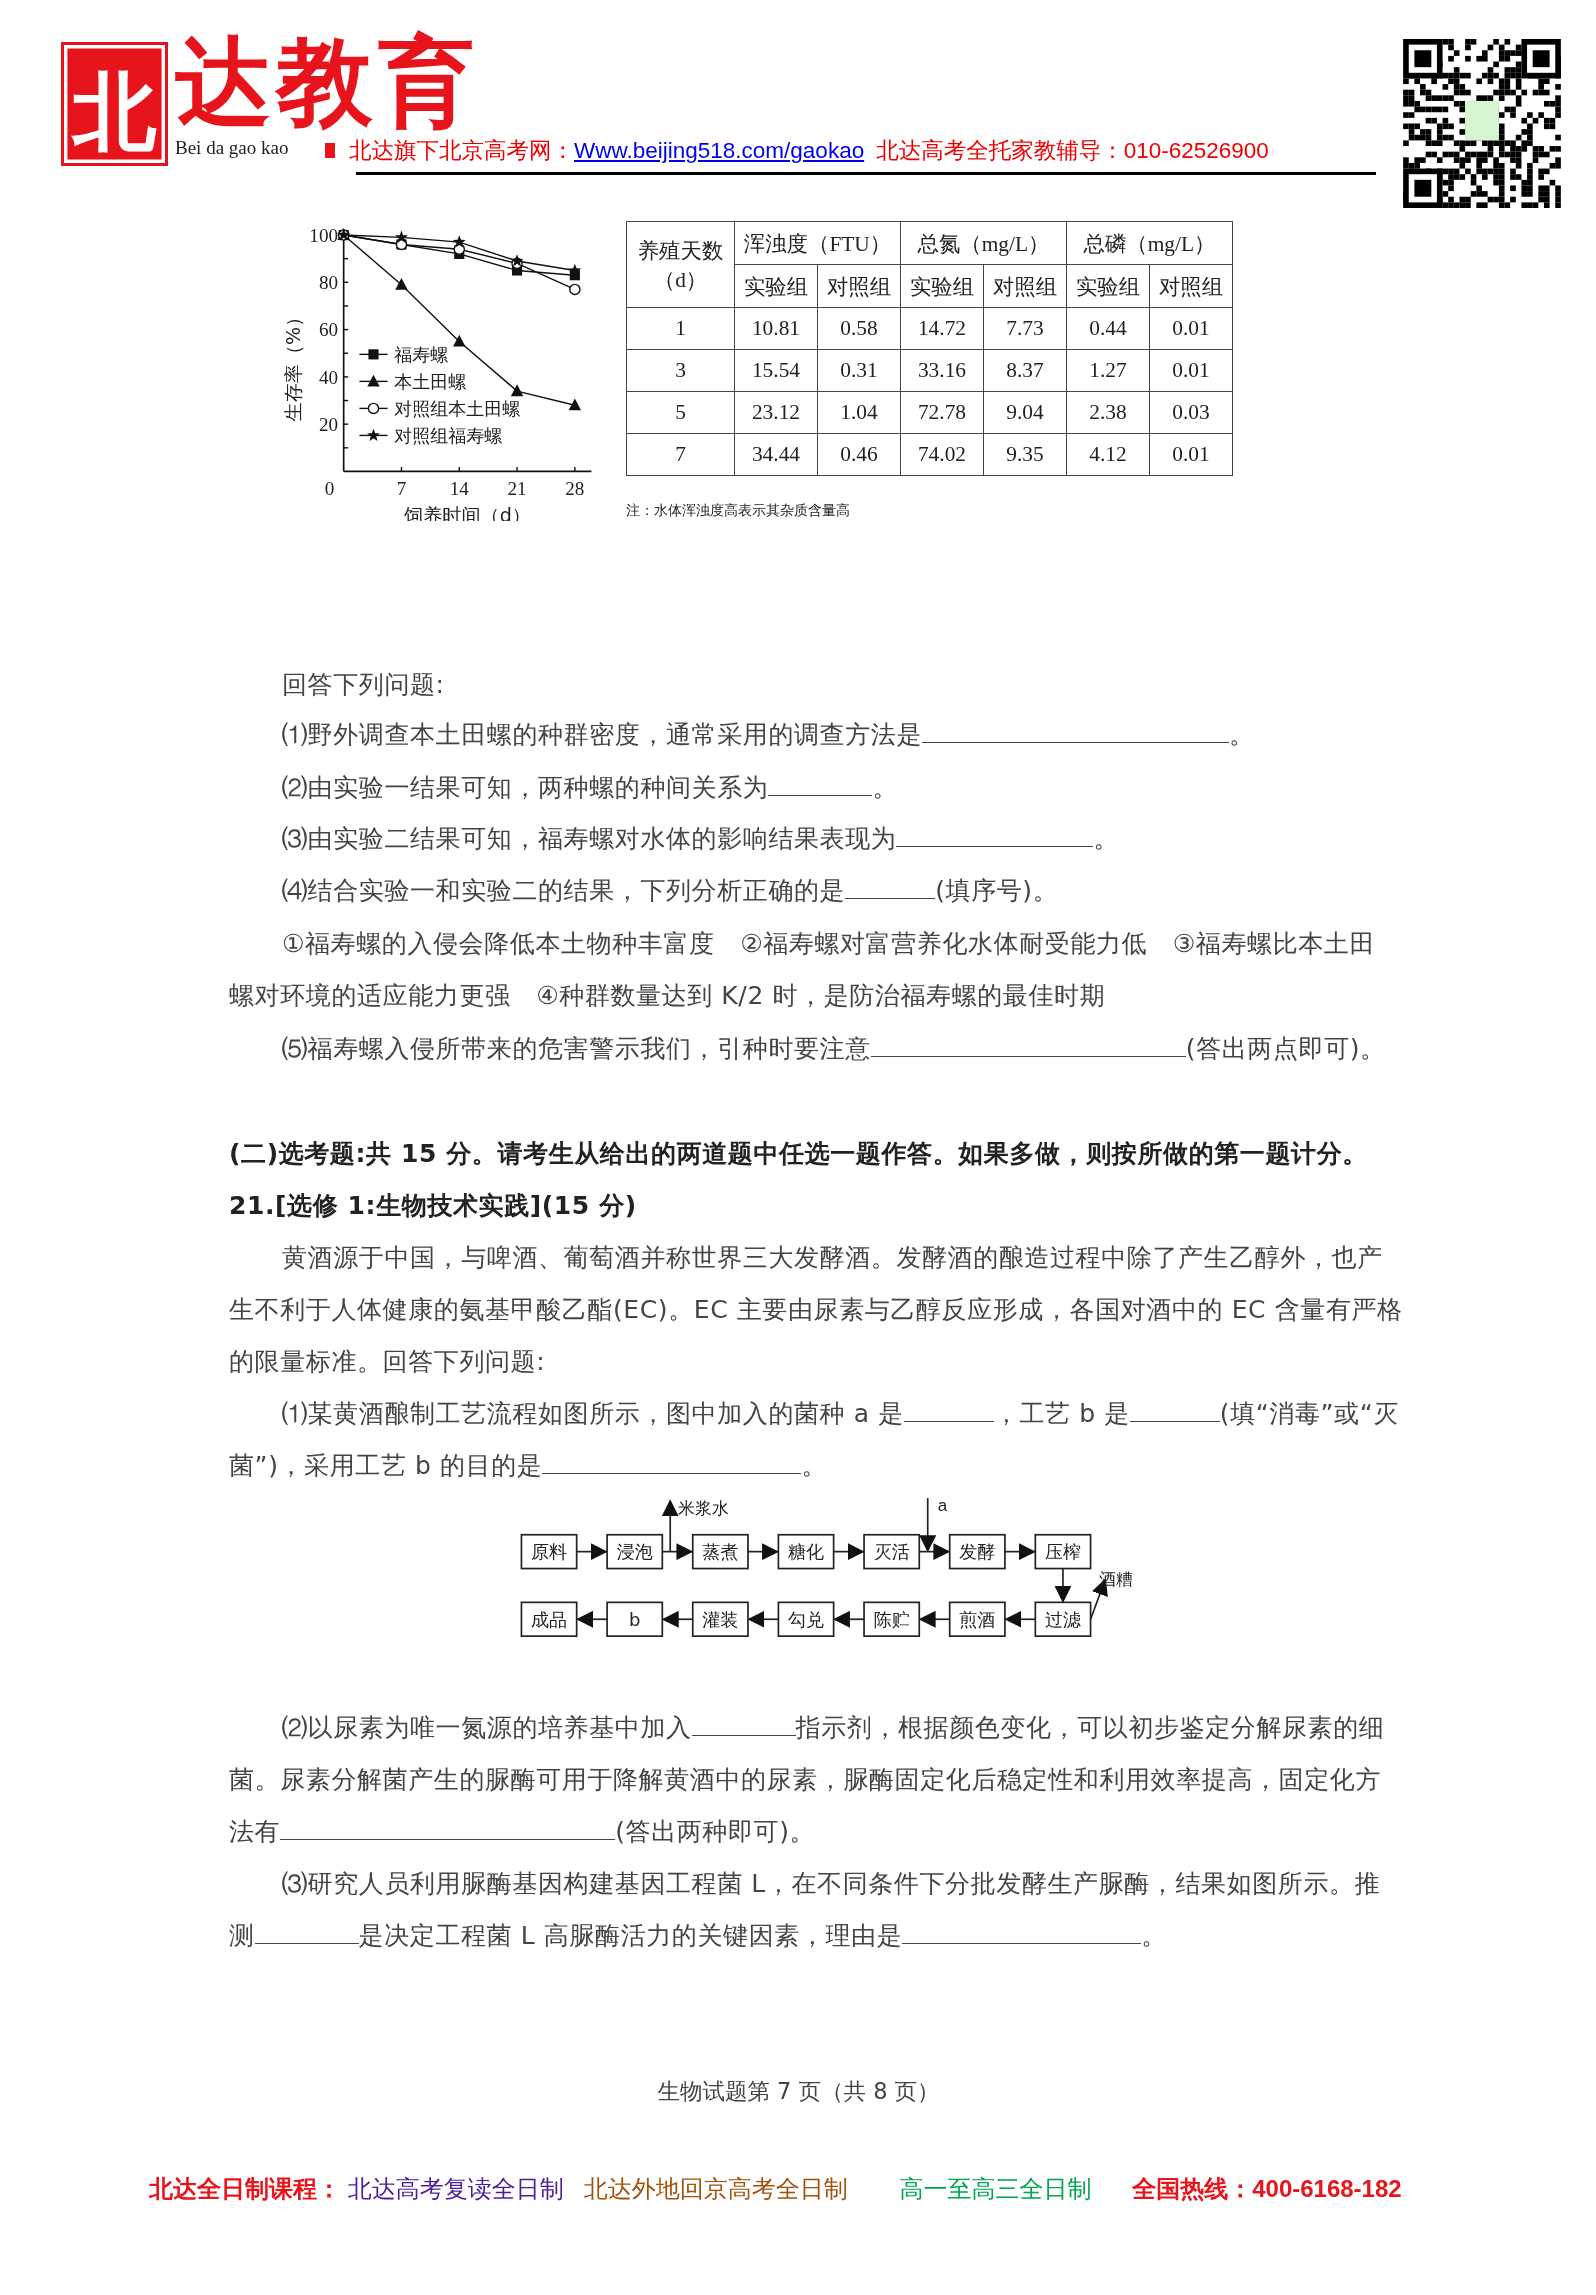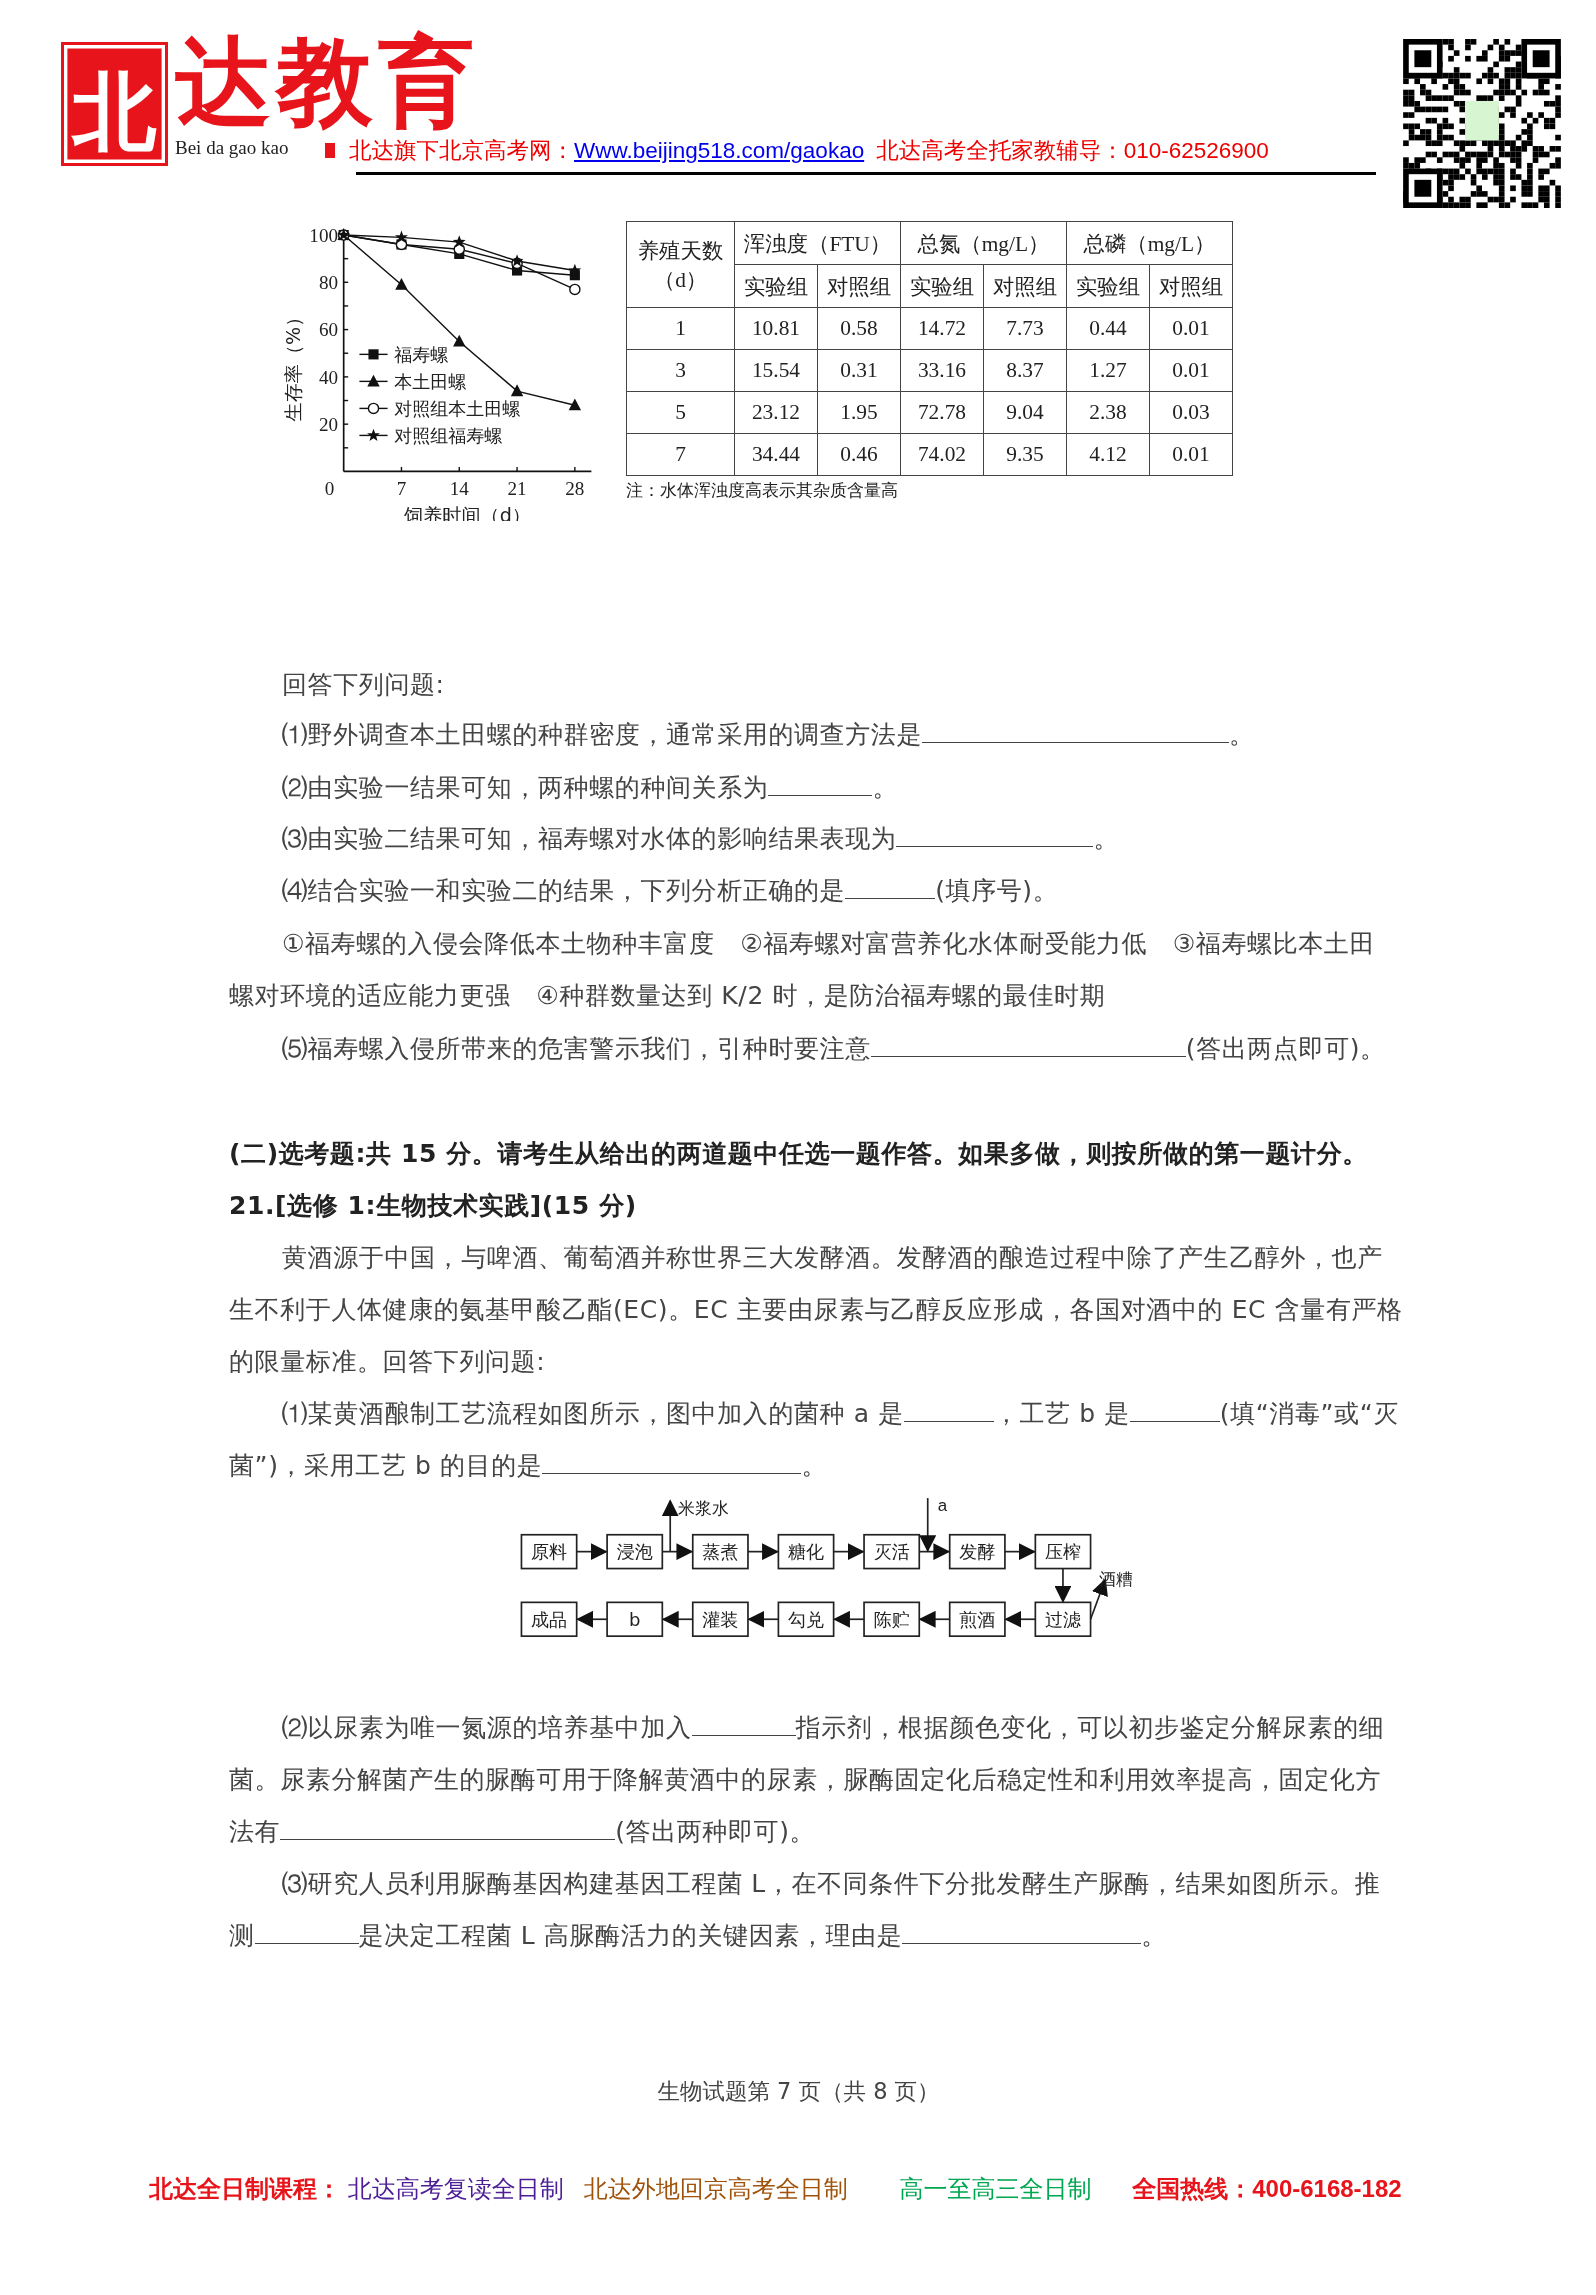--- a/index.html
+++ b/index.html
@@ -22,21 +22,21 @@
   #qr { left:1403px; top:39px; width:158px; height:169px; }
   
   #chart { left:276px; top:217px; width:338px; height:304px; }
   
   #data-table { left:626px; top:221px; border-collapse:collapse;
                 font-family:"Liberation Serif", serif; font-size:21.4px; color:#222; }
   #data-table td, #data-table th { border:1.7px solid #444; text-align:center; font-weight:normal; padding:0; }
   #data-table th { height:42px; }
   #data-table td { height:41px; }
   .c0 { width:107px; } .cx { width:82px;margin-left:32px; }
-  #table-note { left:626px; top:479px; font-size:17px; color:#222; font-family:"DejaVu Sans", sans-serif; }
+  #table-note { left:626px; top:502px; font-size:14px; color:#222; font-family:"DejaVu Sans", sans-serif; }
   
   .line { position:absolute; left:229px; font-size:25px; color:#444; white-space:nowrap;
           font-family:"DejaVu Sans", sans-serif; letter-spacing:0.6px; }
   .ind { left:282px; }
   .blank { display:inline-block; border-bottom:1.7px solid #444; height:20px; vertical-align:baseline; }
   .bold { font-weight:bold; color:#222; }
   
   #flow { left:513px; top:1498px; width:648px; height:158px; }
   
   #page-num { left:0; width:1597px; top:2076px; text-align:center; font-size:22.5px; color:#444;
@@ -564,21 +564,21 @@
         <td>15.54</td>
         <td>0.31</td>
         <td>33.16</td>
         <td>8.37</td>
         <td>1.27</td>
         <td>0.01</td>
       </tr>
       <tr>
         <td>5</td>
         <td>23.12</td>
-        <td>1.95</td>
+        <td>1.04</td>
         <td>72.78</td>
         <td>9.04</td>
         <td>2.38</td>
         <td>0.03</td>
       </tr>
       <tr>
         <td>7</td>
         <td>34.44</td>
         <td>0.46</td>
         <td>74.02</td>

